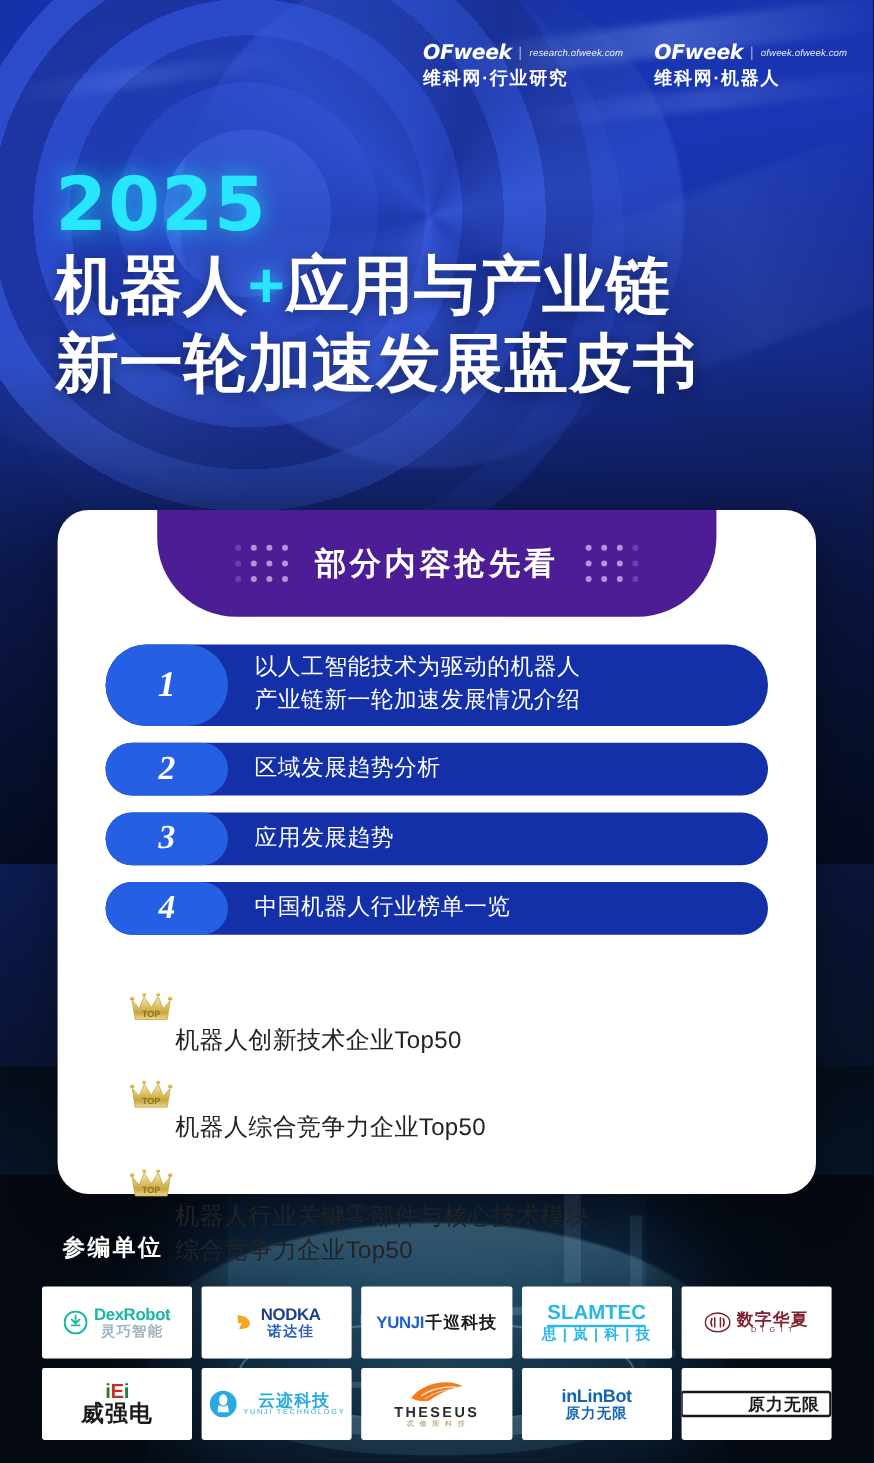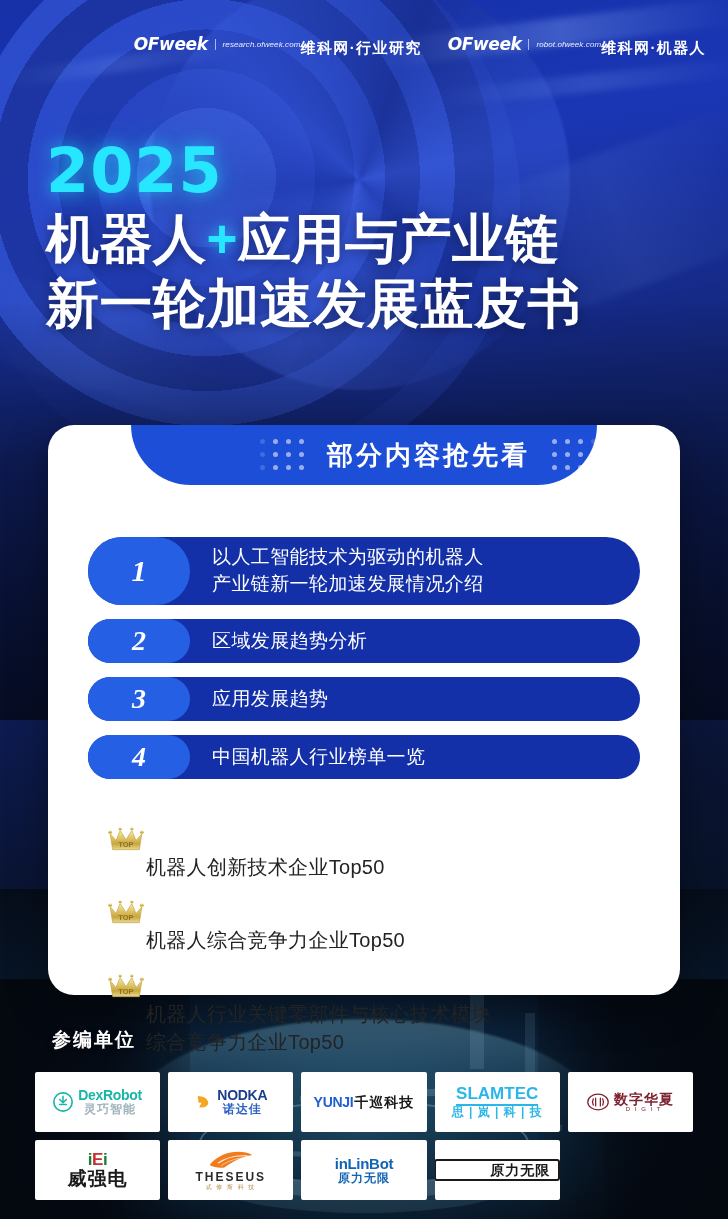--- a/index.html
+++ b/index.html
@@ -96,21 +96,21 @@
   .dark-right{
     position:absolute; right:0; bottom:0; width:190px; height:240px;
     background:linear-gradient(260deg,#04080f 0%,rgba(4,8,15,.82) 52%,rgba(4,8,15,0) 100%);
   }
 
   
   .brandbar{
     position:absolute; right:22px; top:36px;
     display:flex; align-items:flex-start; gap:26px; z-index:40;
   }
-  .brand{ display:flex; flex-direction:row; align-items:flex-start; }
+  .brand{ display:flex; flex-direction:column; align-items:flex-start; }
   .brand-top{ display:flex; align-items:center; gap:7px; }
   .ofweek{
     font-weight:bold; font-style:italic; color:#fff;
     font-size:17px; letter-spacing:-.4px; line-height:1;
     font-family:"DejaVu Sans","Liberation Sans",sans-serif;
   }
   .brand-sep{ width:1px; height:11px; background:rgba(255,255,255,.6); }
   .brand-url{
     color:rgba(255,255,255,.92); font-size:8px; font-style:italic;
     letter-spacing:.1px; white-space:nowrap;
@@ -137,24 +137,24 @@
   .t1{ margin-top:6px; }
 
   
   .card{
     position:absolute; left:48px; top:425px; width:632px; height:570px;
     background:#fff; border-radius:26px; z-index:30;
     box-shadow:0 10px 40px rgba(0,0,0,.35);
   }
   .ribbon{
     position:absolute; left:50%; transform:translateX(-50%);
-    top:0; width:466px; height:60px;
-    background:#1d4ed8;
+    top:0; width:466px; height:89px;
+    background:#4c1d95;
     border-radius:0 0 66px 66px;
-    display:flex; align-items:center; justify-content:flex-end; gap:22px;
+    display:flex; align-items:center; justify-content:center; gap:22px;
     z-index:34;
   }
   .ribbon-title{
     color:#fff; font-size:26px; font-weight:bold; letter-spacing:3px;
   }
   .dots{
     display:grid; grid-template-columns:repeat(4,6px); grid-auto-rows:6px; gap:7px;
   }
   .dots i{ display:block; width:5px; height:5px; border-radius:50%; background:rgba(255,255,255,.55); }
   .dots.left i:nth-child(4n+1){ opacity:.3 }
@@ -259,21 +259,21 @@
         <span class="brand-sep"></span>
         <span class="brand-url">research.ofweek.com</span>
       </div>
       <div class="brand-cn">维科网·行业研究</div>
     </div>
 
     <div class="brand">
       <div class="brand-top">
         <span class="ofweek">OFweek</span>
         <span class="brand-sep"></span>
-        <span class="brand-url">robot.ofweek.com</span>
+        <span class="brand-url">ofweek.ofweek.com</span>
       </div>
       <div class="brand-cn">维科网·机器人</div>
     </div>
 
   </div>
 
   <div class="title-wrap">
     <div class="year">2025</div>
     <div class="t-line t1">
       <span>机器人</span><span class="plus">+</span><span>应用与产业链</span>
@@ -460,20 +460,35 @@
       </div>
       <div class="logo-cell">
         <div class="lg">
           <div class="lg-col">
             <div class="lg-en c-iei-i" style="font-size: 17px;"><span class="c-iei-i">i</span><span class="c-iei-e">E</span><span class="c-iei-i">i</span></div>
             <div class="lg-cn c-ieicn" style="font-size: 19px;">威强电</div>
           </div>
         </div>
       </div>
       <div class="logo-cell">
+        <div class="lg">
+          <span class="mark">
+            <svg width="24" height="24" viewBox="0 0 28 28">
+              <circle cx="14" cy="14" r="13" fill="#2aa9e0"></circle>
+              <ellipse cx="14" cy="10" rx="4" ry="5.5" fill="#fff"></ellipse>
+              <path d="M9.5 15 q4.5 3 9 0 l1 7 h-11 Z" fill="#fff"></path>
+            </svg>
+          </span>
+          <div class="lg-col">
+            <div class="lg-cn c-yunji" style="font-size: 14px;">云迹科技</div>
+            <div class="lg-sub c-yunji">YUNJI TECHNOLOGY</div>
+          </div>
+        </div>
+      </div>
+      <div class="logo-cell">
         <div class="lg" style="flex-direction: column; gap: 1px;">
           <span class="mark">
             <svg width="46" height="20" viewBox="0 0 56 24">
               <path d="M2 18 C14 2 40 -2 54 6 C42 8 30 14 20 21 C14 22 7 21 2 18 Z" fill="#f07c1e"></path>
               <path d="M12 16 C22 9 36 6 48 7" stroke="#fff" stroke-width="1.3" fill="none" opacity=".85"></path>
               <path d="M16 19 C26 12 38 9 50 9" stroke="#fff" stroke-width="1.1" fill="none" opacity=".6"></path>
             </svg>
           </span>
           <div class="lg-col">
             <div class="lg-en c-these" style="font-size: 12px; letter-spacing: 2px;">THESEUS</div>

